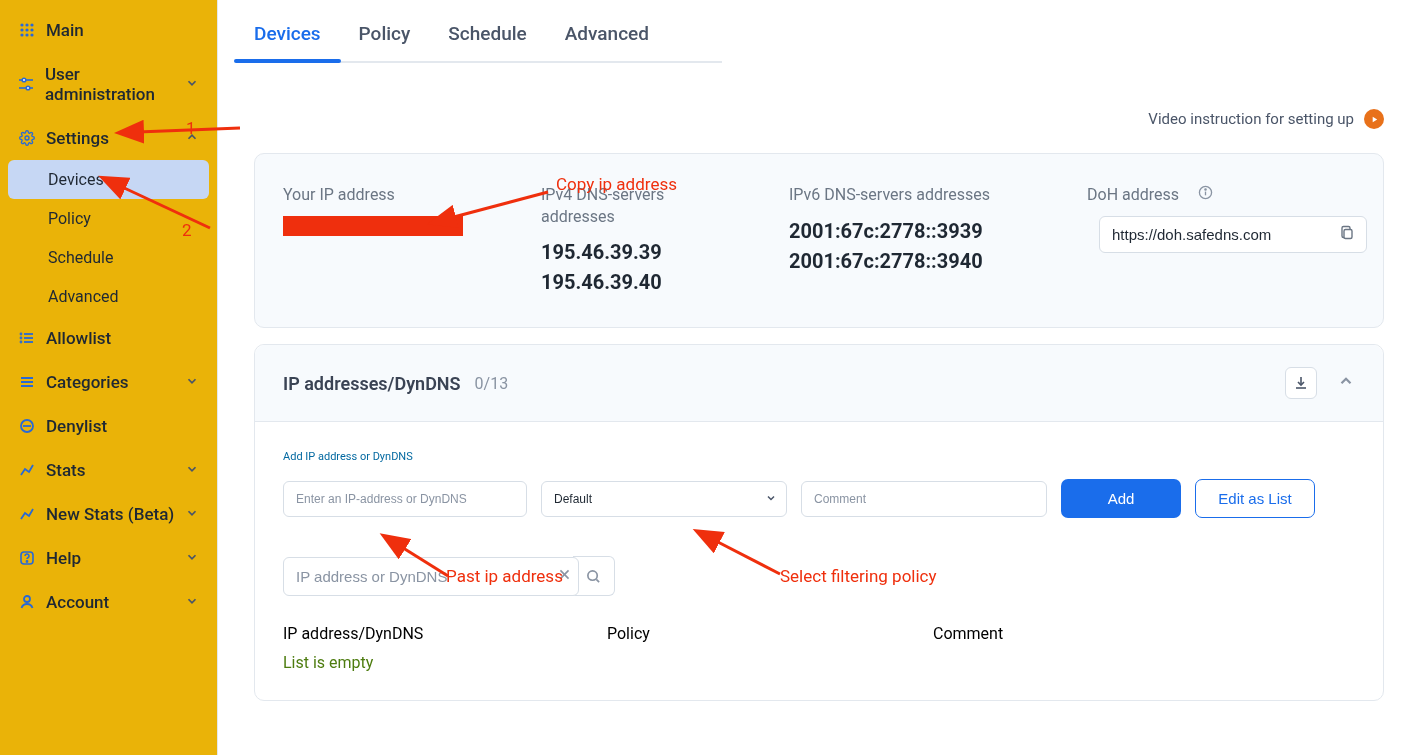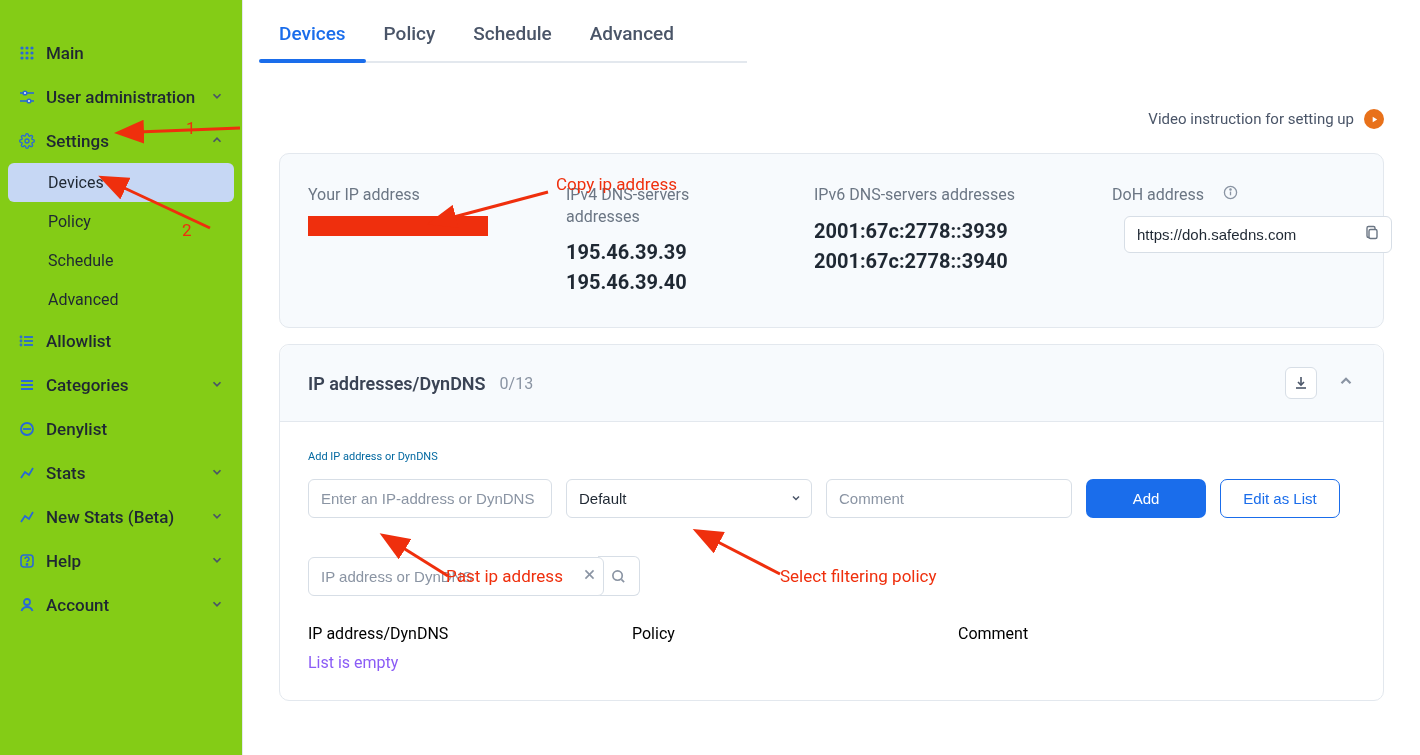--- a/index.html
+++ b/index.html
@@ -9,24 +9,24 @@
       color: #1f2833;
       font-size: 15px;
       overflow: hidden;
       width: 1420px;
       height: 755px;
     }
     .app { display: flex; height: 100%; }
 
     
     .sidebar {
-      width: 243px;
-      background: #84cc16;
+      width: 218px;
+      background: #eab308;
       border-right: 1px solid #e3e8ee;
-      padding-top: 31px;
+      padding-top: 8px;
       flex-shrink: 0;
     }
     .nav-item {
       display: flex;
       align-items: center;
       padding: 12px 18px;
       font-size: 17px;
       color: #1f2833;
       cursor: pointer;
       font-weight: 500;
@@ -232,21 +232,21 @@
     .form-row {
       display: flex;
       gap: 14px;
       align-items: center;
       margin-bottom: 38px;
     }
     .ctrl {
       border: 1px solid #d7dee6;
       border-radius: 6px;
       padding: 10px 12px;
-      font-size: 15px;
+      font-size: 12px;
       background: #fff;
       color: #1f2833;
     }
     .ctrl::placeholder { color: #8a94a3; }
     .ip-input { width: 244px; }
     .policy-select { width: 246px; appearance: none; position: relative; }
     .select-wrap { position: relative; width: 246px; }
     .select-wrap select { width: 100%; padding-right: 28px; }
     .select-chev {
       position: absolute; right: 10px; top: 50%;
@@ -314,21 +314,21 @@
     .table-head {
       display: flex;
       color: #000000;
       font-size: 16px;
       margin-bottom: 10px;
       align-items: center;
     }
     .th-col1 { width: 324px; }
     .th-col2 { width: 326px; }
     .th-col3 { flex: 1; }
-    .empty-msg { font-size: 16px; color: #8b5cf6; }
+    .empty-msg { font-size: 16px; color: #4d7c0f; }
 
     
     .ann { position: absolute; color: #ef2f0d; font-size: 17px; pointer-events: none; }
     .arrow-svg { position: absolute; pointer-events: none; overflow: visible; }
     .app { position: relative; }
 
   </style>
 </head>
 <body>
 

